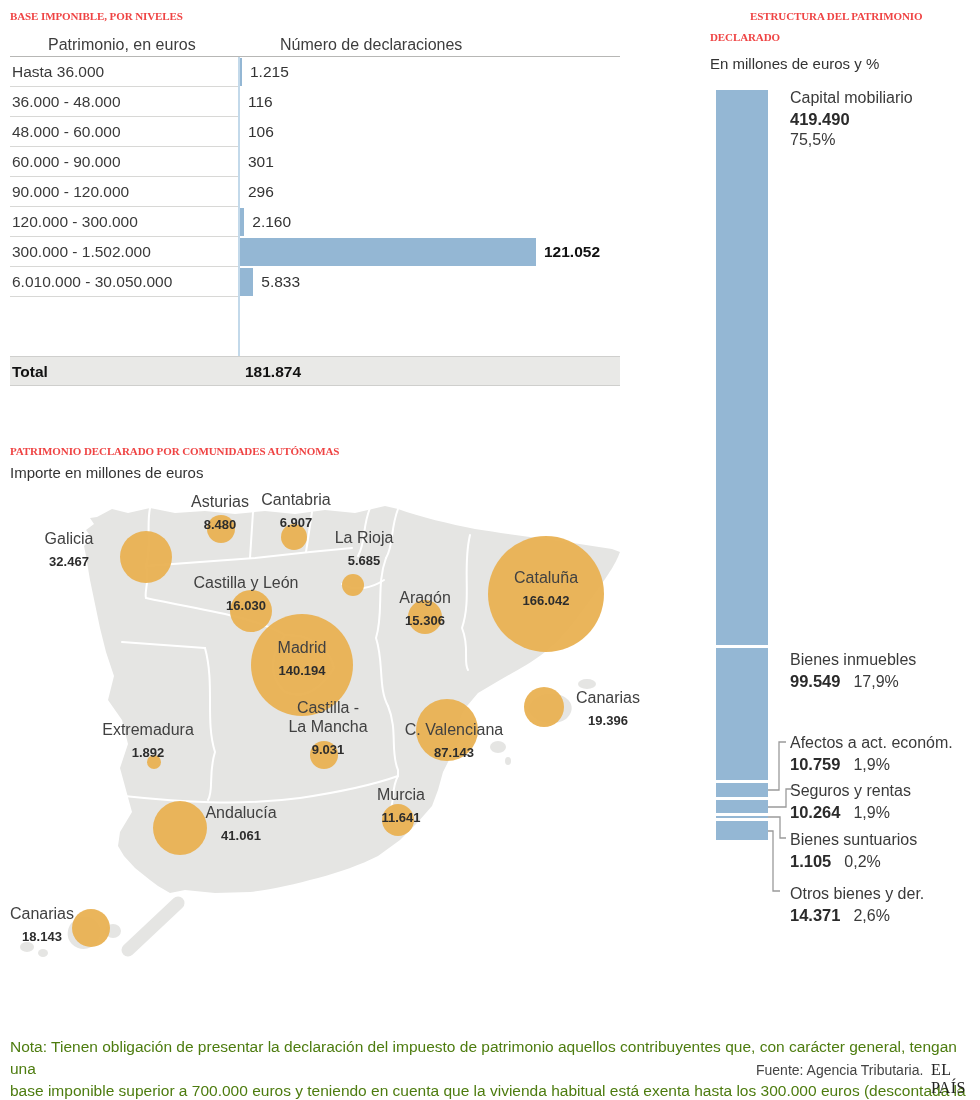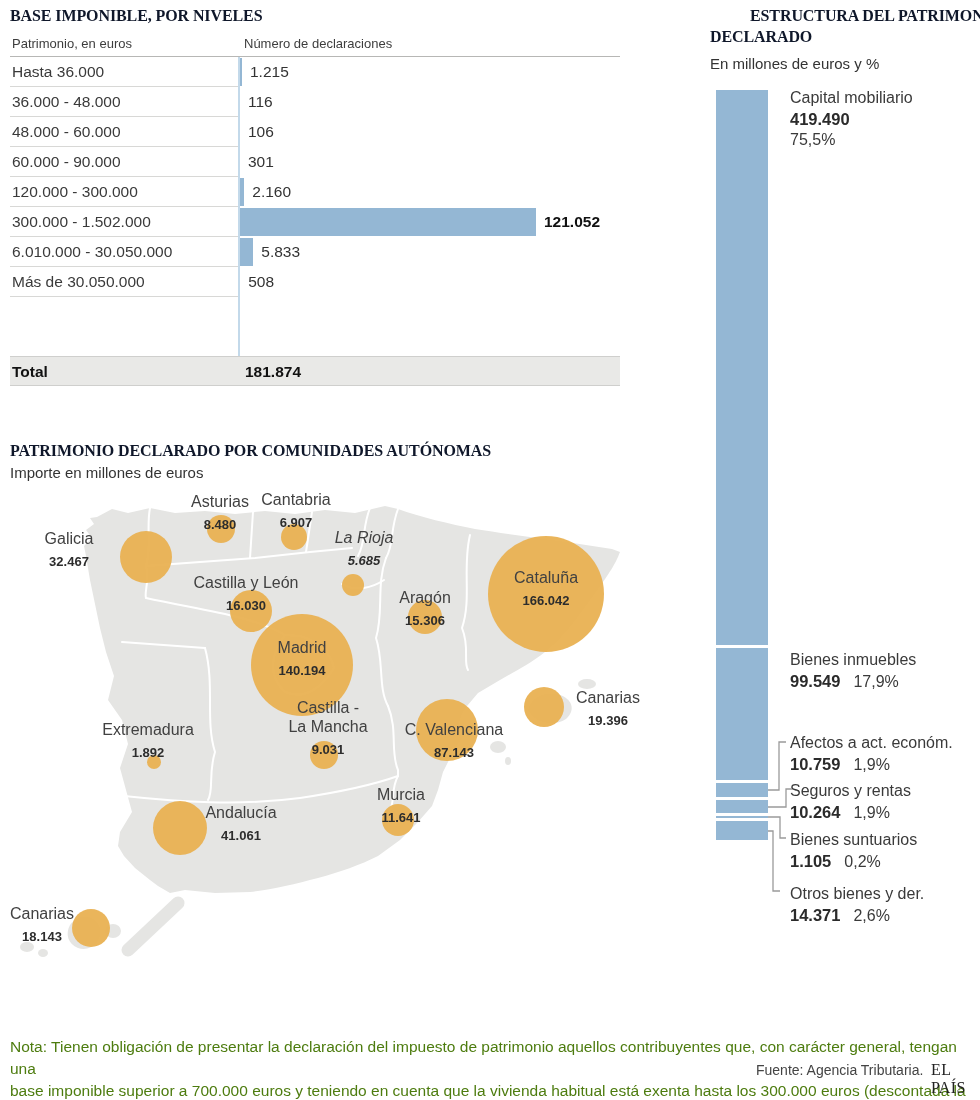--- a/index.html
+++ b/index.html
@@ -1,23 +1,23 @@
 <!DOCTYPE html>
 <html><head>
 <meta charset="utf-8">
 <style>
   html,body{margin:0;padding:0;background:#fff;}
   .canvas{position:relative;width:980px;height:1100px;background:#fff;overflow:hidden;
     font-family:"Liberation Sans","DejaVu Sans",sans-serif;color:#2f2f2f;}
   .abs{position:absolute;}
   .sec-title{font-family:"Liberation Serif","DejaVu Serif",serif;font-weight:700;
-    font-size:16px;color:#0f172a;letter-spacing:-0.1px;line-height:20px;}
+    font-size:11px;color:#ef4444;letter-spacing:-0.1px;line-height:20px;}
   .subtitle{font-size:15px;color:#333;}
   
-  .thead{font-size:13px;color:#3d3d3d;}
+  .thead{font-size:16px;color:#3d3d3d;margin-left:36px;}
   .thead-rule{position:absolute;left:10px;top:56px;width:610px;height:0;border-bottom:1.5px solid #b7b7b5;}
   .rows{position:absolute;left:10px;top:57px;width:610px;}
   .trow{position:relative;height:30px;}
   .rlabel{position:absolute;left:2px;top:6px;font-size:15.5px;color:#3a3a3a;}
   .rsep{position:absolute;left:0;bottom:0;width:228px;border-bottom:1px solid #d8d8d6;}
   .raxis{position:absolute;left:238px;top:57px;width:2px;height:299px;background:#c3d9ea;}
   .rbar{position:absolute;left:229px;top:1px;height:28px;background:#94b7d4;}
   .rval{position:absolute;top:6px;font-size:15.5px;color:#333;white-space:nowrap;}
   .rval.bold{font-weight:700;color:#111;}
   .total-row{position:absolute;left:10px;top:356px;width:610px;height:30px;background:#e9e9e7;
@@ -72,42 +72,42 @@
           <span class="rbar" style="width: 0.3px;"></span>
           <span class="rval" style="left: 238px;">106</span>
         </div>
         <div class="trow">
           <span class="rlabel">60.000 - 90.000</span>
           <span class="rsep"></span>
           <span class="rbar" style="width: 0.7px;"></span>
           <span class="rval" style="left: 238px;">301</span>
         </div>
         <div class="trow">
+          <span class="rlabel">90.000 - 120.000</span>
+          <span class="rsep"></span>
+          <span class="rbar" style="width: 0.7px;"></span>
+          <span class="rval" style="left: 238px;">296</span>
+        </div>
+        <div class="trow">
           <span class="rlabel">120.000 - 300.000</span>
           <span class="rsep"></span>
           <span class="rbar" style="width: 5.3px;"></span>
           <span class="rval" style="left: 242.3px;">2.160</span>
         </div>
         <div class="trow">
           <span class="rlabel">300.000 - 1.502.000</span>
           <span class="rsep"></span>
           <span class="rbar" style="width: 297px;"></span>
           <span class="rval bold" style="left: 534px;">121.052</span>
         </div>
         <div class="trow">
           <span class="rlabel">6.010.000 - 30.050.000</span>
           <span class="rsep"></span>
           <span class="rbar" style="width: 14.3px;"></span>
           <span class="rval" style="left: 251.3px;">5.833</span>
-        </div>
-        <div class="trow">
-          <span class="rlabel">Más de 30.050.000</span>
-          <span class="rsep"></span>
-          <span class="rbar" style="width: 1.2px;"></span>
-          <span class="rval" style="left: 238.2px;">508</span>
         </div>
       </div>
     <div class="raxis"></div>
     <div class="total-row">
       <span class="tl">Total</span>
       <span class="tv">181.874</span>
     </div>
   </section>
 
   <section>
@@ -227,21 +227,21 @@
           <circle cx="398" cy="820" r="16" fill="#e9b152" fill-opacity="0.95"></circle>
           <circle cx="180" cy="828" r="27" fill="#e9b152" fill-opacity="0.95"></circle>
           <circle cx="91" cy="928" r="19" fill="#e9b152" fill-opacity="0.95"></circle>
         </g>
     </svg>
 
     <div id="map-labels">
         <div class="mlabel abs" style="left: 69px; top: 529px;"><div class="mname">Galicia</div><div class="mval">32.467</div></div>
         <div class="mlabel abs" style="left: 220px; top: 492px;"><div class="mname">Asturias</div><div class="mval">8.480</div></div>
         <div class="mlabel abs" style="left: 296px; top: 490px;"><div class="mname">Cantabria</div><div class="mval">6.907</div></div>
-        <div class="mlabel abs" style="left: 364px; top: 528px; font-style: italic;"><div class="mname">La Rioja</div><div class="mval">5.685</div></div>
+        <div class="mlabel abs" style="left: 364px; top: 528px;"><div class="mname">La Rioja</div><div class="mval">5.685</div></div>
         <div class="mlabel abs" style="left: 246px; top: 573px;"><div class="mname">Castilla y León</div><div class="mval">16.030</div></div>
         <div class="mlabel abs" style="left: 425px; top: 588px;"><div class="mname">Aragón</div><div class="mval">15.306</div></div>
         <div class="mlabel abs" style="left: 546px; top: 568px;"><div class="mname">Cataluña</div><div class="mval">166.042</div></div>
         <div class="mlabel abs" style="left: 302px; top: 638px;"><div class="mname">Madrid</div><div class="mval">140.194</div></div>
         <div class="mlabel abs" style="left: 328px; top: 698px;"><div class="mname">Castilla -
 La Mancha</div><div class="mval">9.031</div></div>
         <div class="mlabel abs" style="left: 148px; top: 720px;"><div class="mname">Extremadura</div><div class="mval">1.892</div></div>
         <div class="mlabel abs" style="left: 454px; top: 720px;"><div class="mname">C. Valenciana</div><div class="mval">87.143</div></div>
         <div class="mlabel abs" style="left: 608px; top: 688px;"><div class="mname">Canarias</div><div class="mval">19.396</div></div>
         <div class="mlabel abs" style="left: 401px; top: 785px;"><div class="mname">Murcia</div><div class="mval">11.641</div></div>

